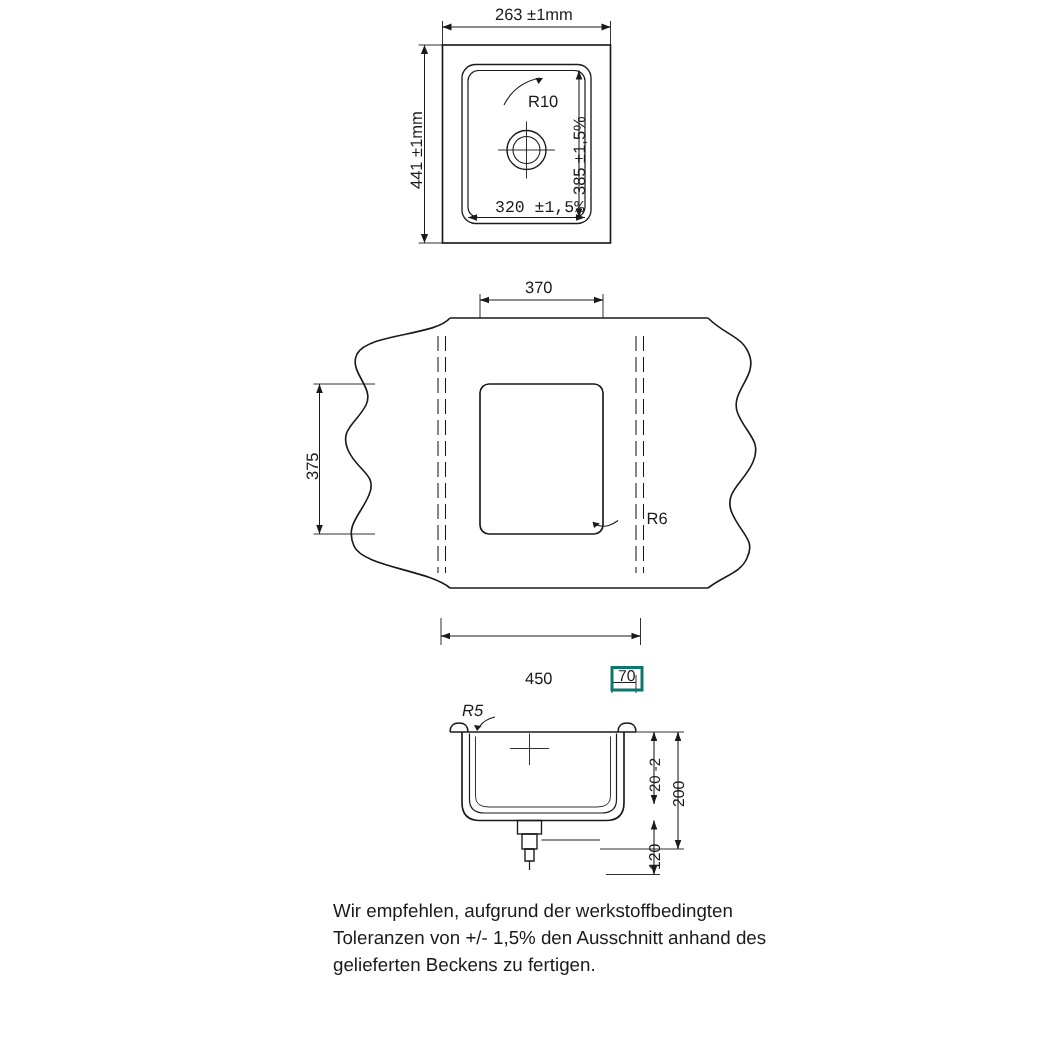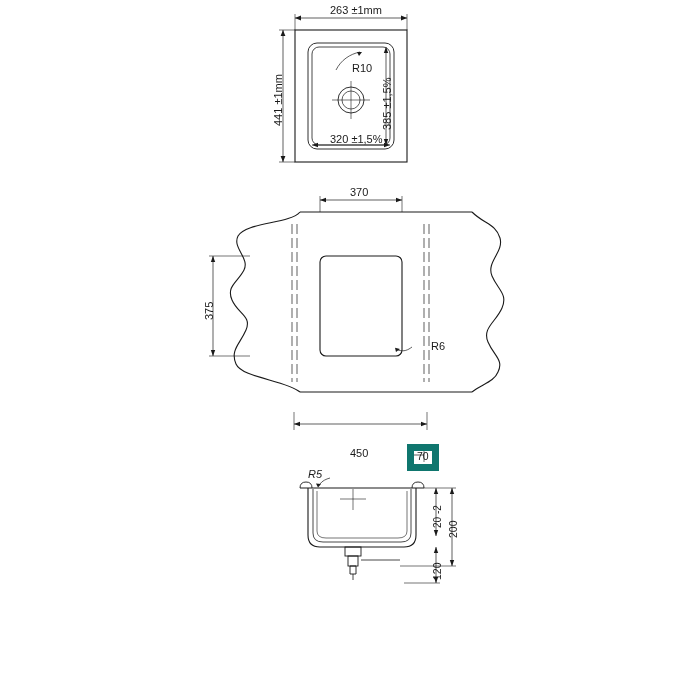--- a/index.html
+++ b/index.html
@@ -37,21 +37,21 @@
   }
   .note {
     position: absolute;
     font-family: "Liberation Sans", sans-serif;
     font-size: 12.5px;
     color: #1a1a1a;
     line-height: 1.45;
     white-space: pre-line;
   }
   .boxed {
-    border: 7px solid #0f766e;
+    border: 2px solid #0f766e;
     padding: 0 3px 1px 3px;
     font-size: 10.5px;
   }
 </style>
 </head>
 <body>
 
 <div id="page">
 
   <svg class="dwg" viewBox="0 0 700 700">
@@ -192,21 +192,21 @@
 
     </g>
   </svg>
 
   <div class="lbl" style="left:330px; top:4px;">263 ±1mm</div>
 
   <div class="lbl v" style="left:272px; top:126px;">441 ±1mm</div>
 
   <div class="lbl" style="left:352px; top:62px;">R10</div>
 
-  <div class="lbl" style="left:330px; top:133px;">320 ±1,5%</div>
+  <div class="lbl" style="left:330px; top:133px;font-family:Liberation Mono, monospace;">320 ±1,5%</div>
 
   <div class="lbl v" style="left:381px; top:130px;">385 ±1,5%</div>
 
   <div class="lbl" style="left:350px; top:186px;">370</div>
 
   <div class="lbl v" style="left:203px; top:320px;">375</div>
 
   <div class="lbl" style="left:350px; top:411px;margin-top:36px;">450</div>
 
   <div class="lbl" style="left:383px; top:340px;margin-left:48px;">R6</div>
@@ -214,15 +214,16 @@
   <div class="lbl" style="left:308px; top:468px;font-style:italic;">R5</div>
 
   <div class="lbl boxed" style="left:407px; top:444px;">70</div>
 
   <div class="lbl v" style="left:448px; top:538px; font-size:10.5px;">200</div>
 
   <div class="lbl v" style="left:432px; top:528px; font-size:10px;">20 -2</div>
 
   <div class="lbl v" style="left:432px; top:580px; font-size:10.5px;">120</div>
 
+  <div class="note" style="left:222px; top:598px; width:300px;">Wir empfehlen, aufgrund der werkstoffbedingten Toleranzen von +/- 1,5% den Ausschnitt anhand des gelieferten Beckens zu fertigen.</div>
 
 
 </div>
 
 </body></html>

